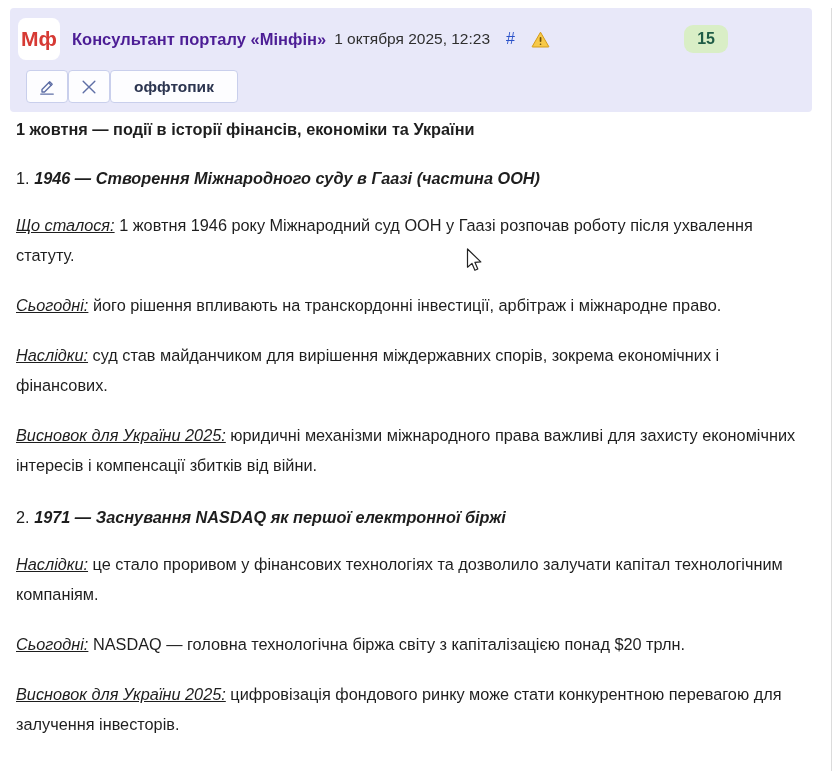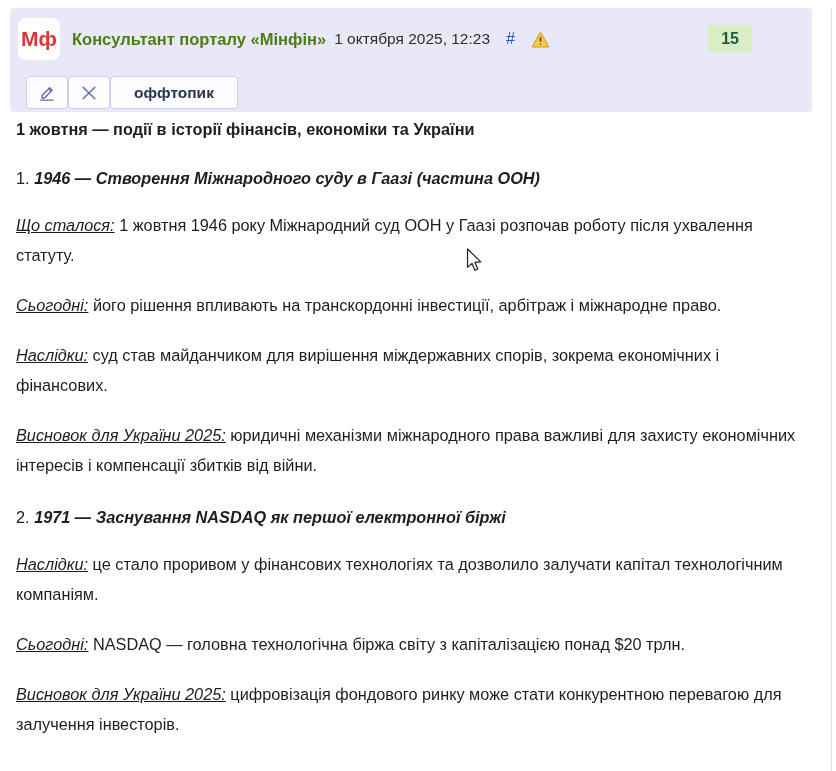--- a/index.html
+++ b/index.html
@@ -7,28 +7,28 @@
     font-family: "Liberation Sans", sans-serif; color: #1e1e1e; }
   .page { position: relative; width: 836px; height: 771px; }
 
   
   .card { margin: 8px 24px 0 10px; height: 104px; background: #e8e8f9;
     border-radius: 4px; padding: 10px 16px 0 8px; }
   .row1 { display: flex; align-items: center; }
   .avatar { width: 42px; height: 42px; background: #ffffff; border-radius: 8px;
     display: flex; align-items: center; justify-content: center; cursor: pointer;
     font-weight: bold; font-size: 21px; color: #d63a34; flex: 0 0 auto; }
-  .username { margin-left: 12px; color: #4d7c0f; font-weight: bold; font-size: 16.5px;
+  .username { margin-left: 12px; color: #4c1d95; font-weight: bold; font-size: 16.5px;
     text-decoration: none; cursor: pointer; }
   .date { margin-left: 8px; font-size: 15.5px; color: #2f2f2f; }
   .hash { margin-left: 16px; color: #2b52c9; font-size: 16px; text-decoration: none; cursor: pointer; }
   .warn { margin-left: 16px; display: inline-flex; cursor: pointer; }
-  .badge { margin-left: auto; margin-right: 44px; background: #d9eec6; color: #1f5c46;
-    font-weight: bold; font-size: 16px; padding: 5px 13px; border-radius: 0; cursor: pointer; }
-  .row2 { margin-top: 16px; margin-left: 8px; display: flex; align-items: center; }
+  .badge { margin-left: auto; margin-right: 68px; background: #d9eec6; color: #1f5c46;
+    font-weight: bold; font-size: 16px; padding: 5px 13px; border-radius: 9px; cursor: pointer; }
+  .row2 { margin-top: 10px; margin-left: 8px; display: flex; align-items: center; }
   .ibtn { width: 42px; height: 33px; background: #fdfdff; border: 1px solid #c9cfec;
     border-radius: 4px; display: flex; align-items: center; justify-content: center; cursor: pointer; }
   .tbtn { height: 33px; background: #fdfdff; border: 1px solid #c9cfec; border-radius: 4px;
     padding: 0 23px; font-family: "Liberation Sans", sans-serif; font-size: 15.5px;
     font-weight: bold; color: #2c3550; cursor: pointer; }
 
   
   .content { margin: 6px 40px 0 16px; width: 782px; font-size: 16.3px; }
   .title { font-weight: bold; margin-top: 4px; line-height: 23px; }
   .sec-h { margin-top: 26px; line-height: 23px; }

